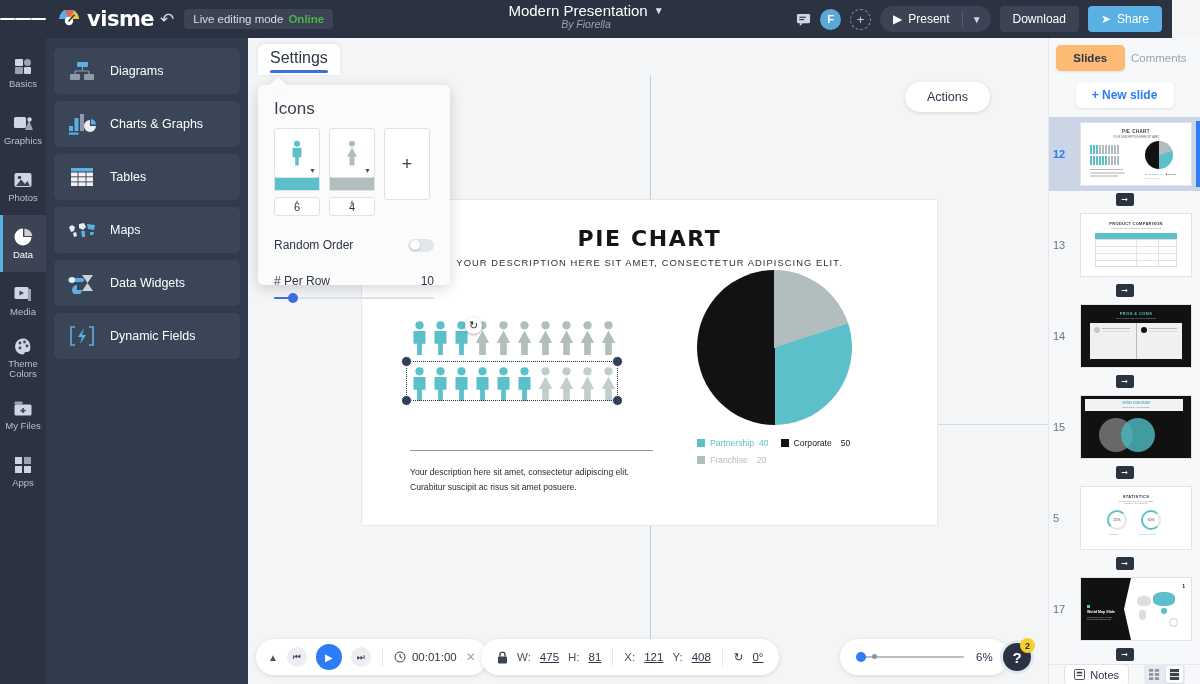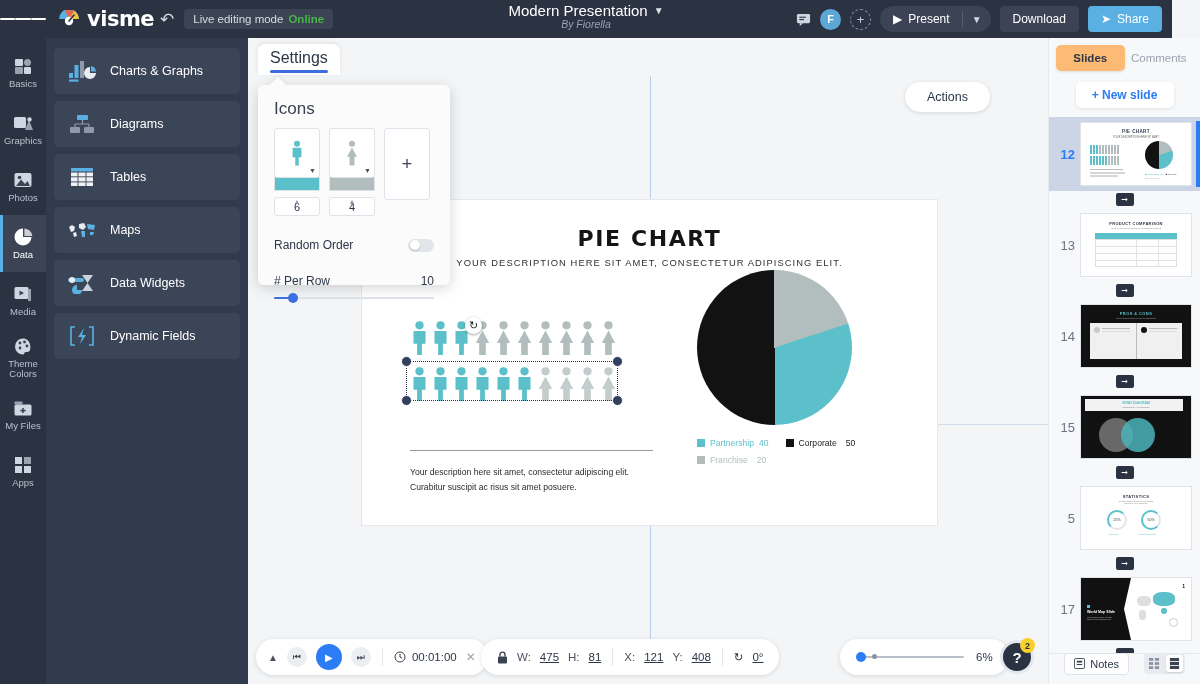--- a/index.html
+++ b/index.html
@@ -120,21 +120,21 @@
   .hr-line { position:absolute; left:48px; top:250px; width:243px; height:1px; background:#9a9a9a; }
   .desc {
     position:absolute; left:48px; top:265px; width:260px;
     font-size:8.6px; line-height:1.75; color:#2a2a2a;
   }
   .pie-wrap { position:absolute; left:335px; top:70px; width:155px; height:155px; }
   .pie {
     width:155px; height:155px; border-radius:50%;
   }
   .legend { position:absolute; left:335px; top:238px; width:220px; font-size:8.6px; }
-  .legend-row { display:flex; align-items:center; gap:5px; margin-bottom:7px; }
+  .legend-row { display:flex; align-items:center; margin-bottom:7px; }
   .lg-item { display:flex; align-items:center; gap:5px; }
   .lg-sw { width:8px; height:8px; display:inline-block; }
   .actions-btn {
     position:absolute; right:58px; top:44px; background:#fff; border-radius:16px;
     padding:8px 22px; font-size:12.5px; color:#2d3748; box-shadow:0 1px 4px rgba(0,0,0,.13); cursor:pointer;
   }
 
   
   .settings-tab {
     position:absolute; left:258px; top:44px; background:#fff; border-radius:7px 7px 0 0;
@@ -234,29 +234,29 @@
   .tab.active { background:#fdba74; color:#2d3748; font-weight:700; box-shadow:0 1px 3px rgba(0,0,0,.1); }
   .newslide {
     margin:11px auto 0; width:98px; height:26px; background:#fff; border-radius:5px;
     box-shadow:0 1px 3px rgba(0,0,0,.1); color:#2b7cf5; font-size:12px; font-weight:700;
     display:flex; align-items:center; justify-content:center; gap:3px; cursor:pointer;
   }
   .slides-scroll { margin-top:9px; height:555px; overflow:hidden; position:relative; }
   .slide-item { display:flex; align-items:center; gap:6px; padding:6px 4px 6px 4px; }
   .slide-item.selected { background:#ccd5e6; }
   .slide-item.selected .sel-bar { position:absolute; right:0; width:4px; height:66px; background:#2b7cf5; }
-  .sl-num { width:22px; text-align:right; font-size:13px; color:#6b7280; }
+  .sl-num { width:22px; text-align:left; font-size:11px; color:#6b7280; }
   .sl-num.sel { color:#2b7cf5; font-weight:700; }
   .thumb { width:110px; height:62px; background:#fff; box-shadow:0 0 0 1px #e0e3e9; position:relative; overflow:hidden; }
   .transition {
     width:18px; height:13px; margin:2px auto; background:#2b3242; border-radius:2px;
     display:flex; align-items:center; justify-content:center; color:#fff; font-size:8px; cursor:pointer;
   }
   .panel-foot {
-    position:absolute; bottom:11px; left:0; right:0; height:20px; background:#f7f8fa;
+    position:absolute; bottom:0; left:0; right:0; height:20px; background:#f7f8fa;
     border-top:1px solid #e6e8ec; display:flex; align-items:center; justify-content:space-around; padding:0 8px;
   }
   .notes-btn {
     background:#fff; border:1px solid #e0e3e9; border-radius:4px; padding:4px 9px; font-size:11px;
     display:flex; align-items:center; gap:5px; cursor:pointer;
   }
   .viewtoggle { display:flex; gap:3px; background:#e8eaef; border-radius:4px; padding:2px; }
   .vt { width:17px; height:17px; border-radius:3px; display:flex; align-items:center; justify-content:center; cursor:pointer;}
   .vt.active { background:#fff; box-shadow:0 1px 2px rgba(0,0,0,.12); }
 </style>
@@ -406,40 +406,40 @@
           </svg>
       </span>
       <span class="rail-label">Apps</span>
     </div>
   </div>
 
   <div class="panel2">
     <div class="cat-item">
       <span class="cat-ico">
         <svg width="27" height="21" viewBox="0 0 27 21">
+            <rect x="8" y="1" width="11" height="5" rx="1" fill="#5ab0e3"></rect>
+            <rect x="1" y="13" width="10" height="6" rx="1" fill="#8e99aa"></rect>
+            <rect x="15" y="13" width="10" height="6" rx="1" fill="#8e99aa"></rect>
+            <path d="M13.5 6 L13.5 10 M6 10 L20 10 M6 10 L6 13 M20 10 L20 13" stroke="#8e99aa" stroke-width="1.2" fill="none"></path>
+          </svg>
+      </span>
+      <span class="cat-label">Diagrams</span>
+    </div>
+    <div class="cat-item">
+      <span class="cat-ico">
+        <svg width="27" height="21" viewBox="0 0 27 21">
             <rect x="0" y="12" width="4" height="5" fill="#5ab0e3"></rect>
             <rect x="5.5" y="4" width="4" height="13" fill="#5ab0e3"></rect>
             <rect x="11" y="0" width="4" height="17" fill="#8e99aa"></rect>
             <rect x="0" y="18.5" width="9.5" height="2.2" fill="#5ab0e3"></rect>
             <path d="M21 6 A6 6 0 1 0 27 12 L21 12 Z" fill="#e9edf3"></path>
             <path d="M22 5 A6 6 0 0 1 27 10.5 L22 10.5 Z" fill="#5ab0e3"></path>
           </svg>
       </span>
       <span class="cat-label">Charts &amp; Graphs</span>
-    </div>
-    <div class="cat-item">
-      <span class="cat-ico">
-        <svg width="27" height="21" viewBox="0 0 27 21">
-            <rect x="8" y="1" width="11" height="5" rx="1" fill="#5ab0e3"></rect>
-            <rect x="1" y="13" width="10" height="6" rx="1" fill="#8e99aa"></rect>
-            <rect x="15" y="13" width="10" height="6" rx="1" fill="#8e99aa"></rect>
-            <path d="M13.5 6 L13.5 10 M6 10 L20 10 M6 10 L6 13 M20 10 L20 13" stroke="#8e99aa" stroke-width="1.2" fill="none"></path>
-          </svg>
-      </span>
-      <span class="cat-label">Diagrams</span>
     </div>
     <div class="cat-item">
       <span class="cat-ico">
         <svg width="24" height="20" viewBox="0 0 24 20">
             <rect x="0.5" y="0.5" width="23" height="19" fill="#eef2f7" stroke="#3b4250"></rect>
             <rect x="0.5" y="0.5" width="23" height="4.5" fill="#5ab0e3" stroke="#3b4250"></rect>
             <path d="M8 5 L8 20 M16 5 L16 20 M0.5 9.8 L23.5 9.8 M0.5 14.9 L23.5 14.9" stroke="#3b4250" stroke-width="0.9"></path>
           </svg>
       </span>
       <span class="cat-label">Tables</span>

